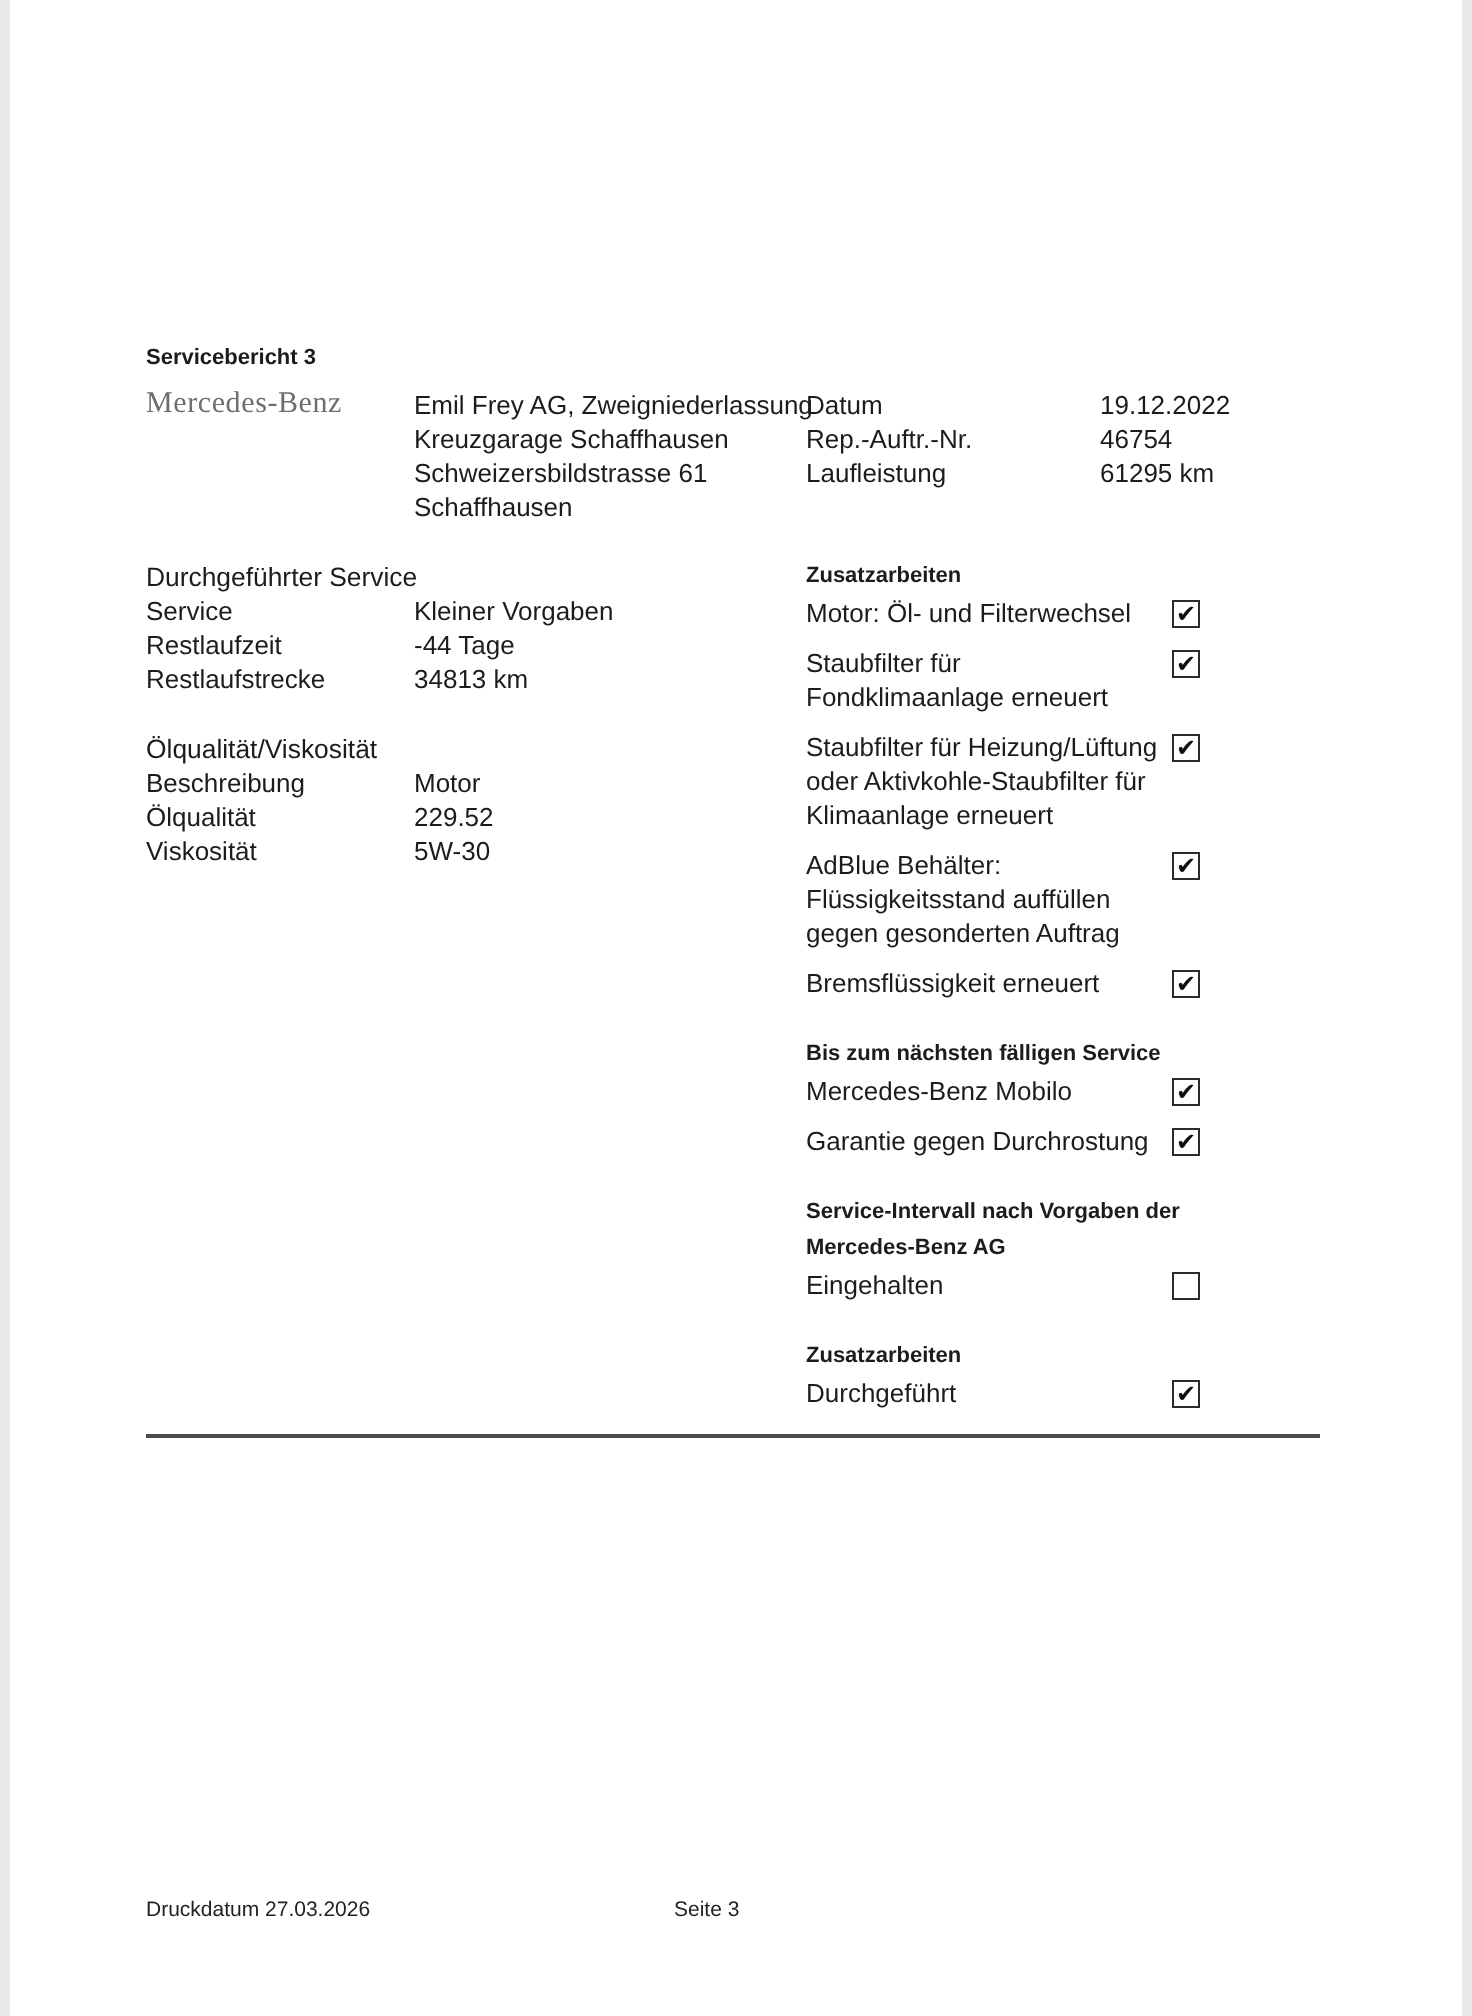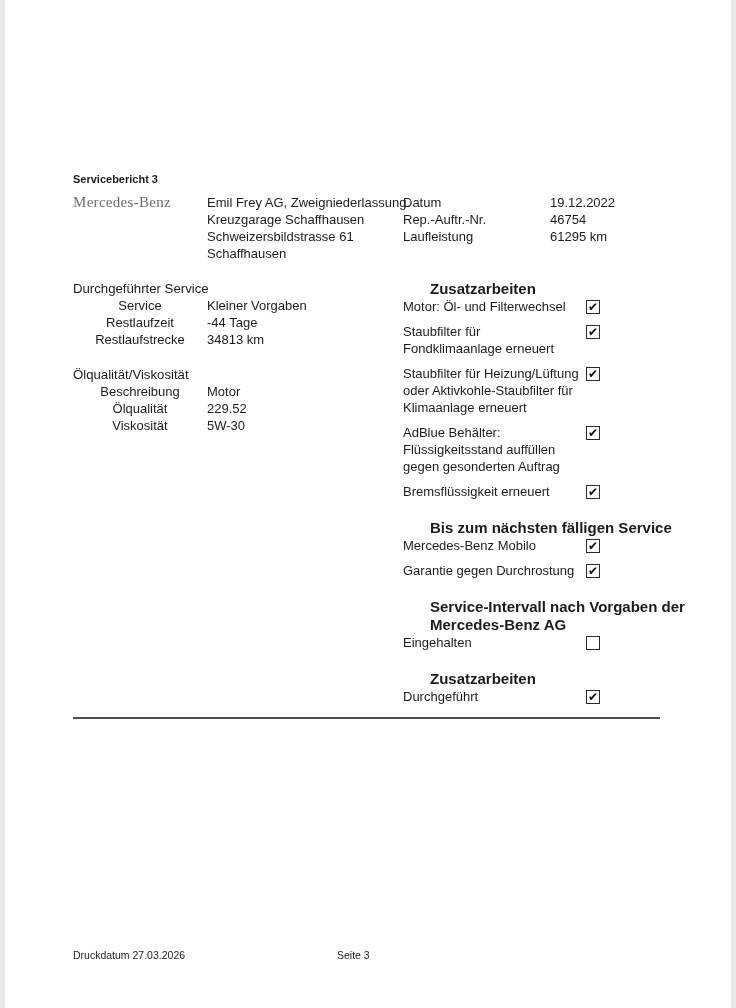--- a/index.html
+++ b/index.html
@@ -26,27 +26,27 @@
   .address { left:202px; top:194px; font-size:13px; line-height:17px; white-space:nowrap; }
   .meta { left:398px; top:194px; font-size:13px; line-height:17px; }
   .meta-row { display:flex;align-items:flex-end; }
   .meta-label { width:147px; flex-shrink:0; white-space:nowrap; }
   .meta-value { white-space:nowrap; }
 
   .col-left { left:68px; top:280px; width:325px; font-size:13px; line-height:17px; }
   .section2 { margin-top:18px; }
   .sec-h { font-weight:400; font-size:13.2px; white-space:nowrap; }
   .kv { display:flex; }
-  .kv .lbl { width:134px; flex-shrink:0; white-space:nowrap;text-align:center; }
+  .kv .lbl { width:134px; flex-shrink:0; white-space:nowrap; }
   .kv .val { white-space:nowrap; }
 
   .col-right { left:398px; top:280px; width:197px; font-size:13px; line-height:17px; }
   .group { margin-top:19px; }
   .group:first-child { margin-top:0; }
-  .gh { font-weight:700; font-size:15px; white-space:nowrap; margin-bottom:1px;margin-left:27px; }
+  .gh { font-weight:700; font-size:11px; white-space:nowrap; margin-bottom:1px; }
   .item { display:flex; justify-content:space-between; align-items:flex-start; margin-bottom:8px; }
   .item-lines { white-space:nowrap; }
   .check {
     width:14px; height:14px; flex-shrink:0; margin-top:2px; margin-left:4px;
     border:1.5px solid #2b2b2b;
     display:flex; align-items:center; justify-content:center;
     font-family:"DejaVu Sans",sans-serif;
     font-size:12px; font-weight:700; color:#0e0e0e; line-height:1;
   }
 

